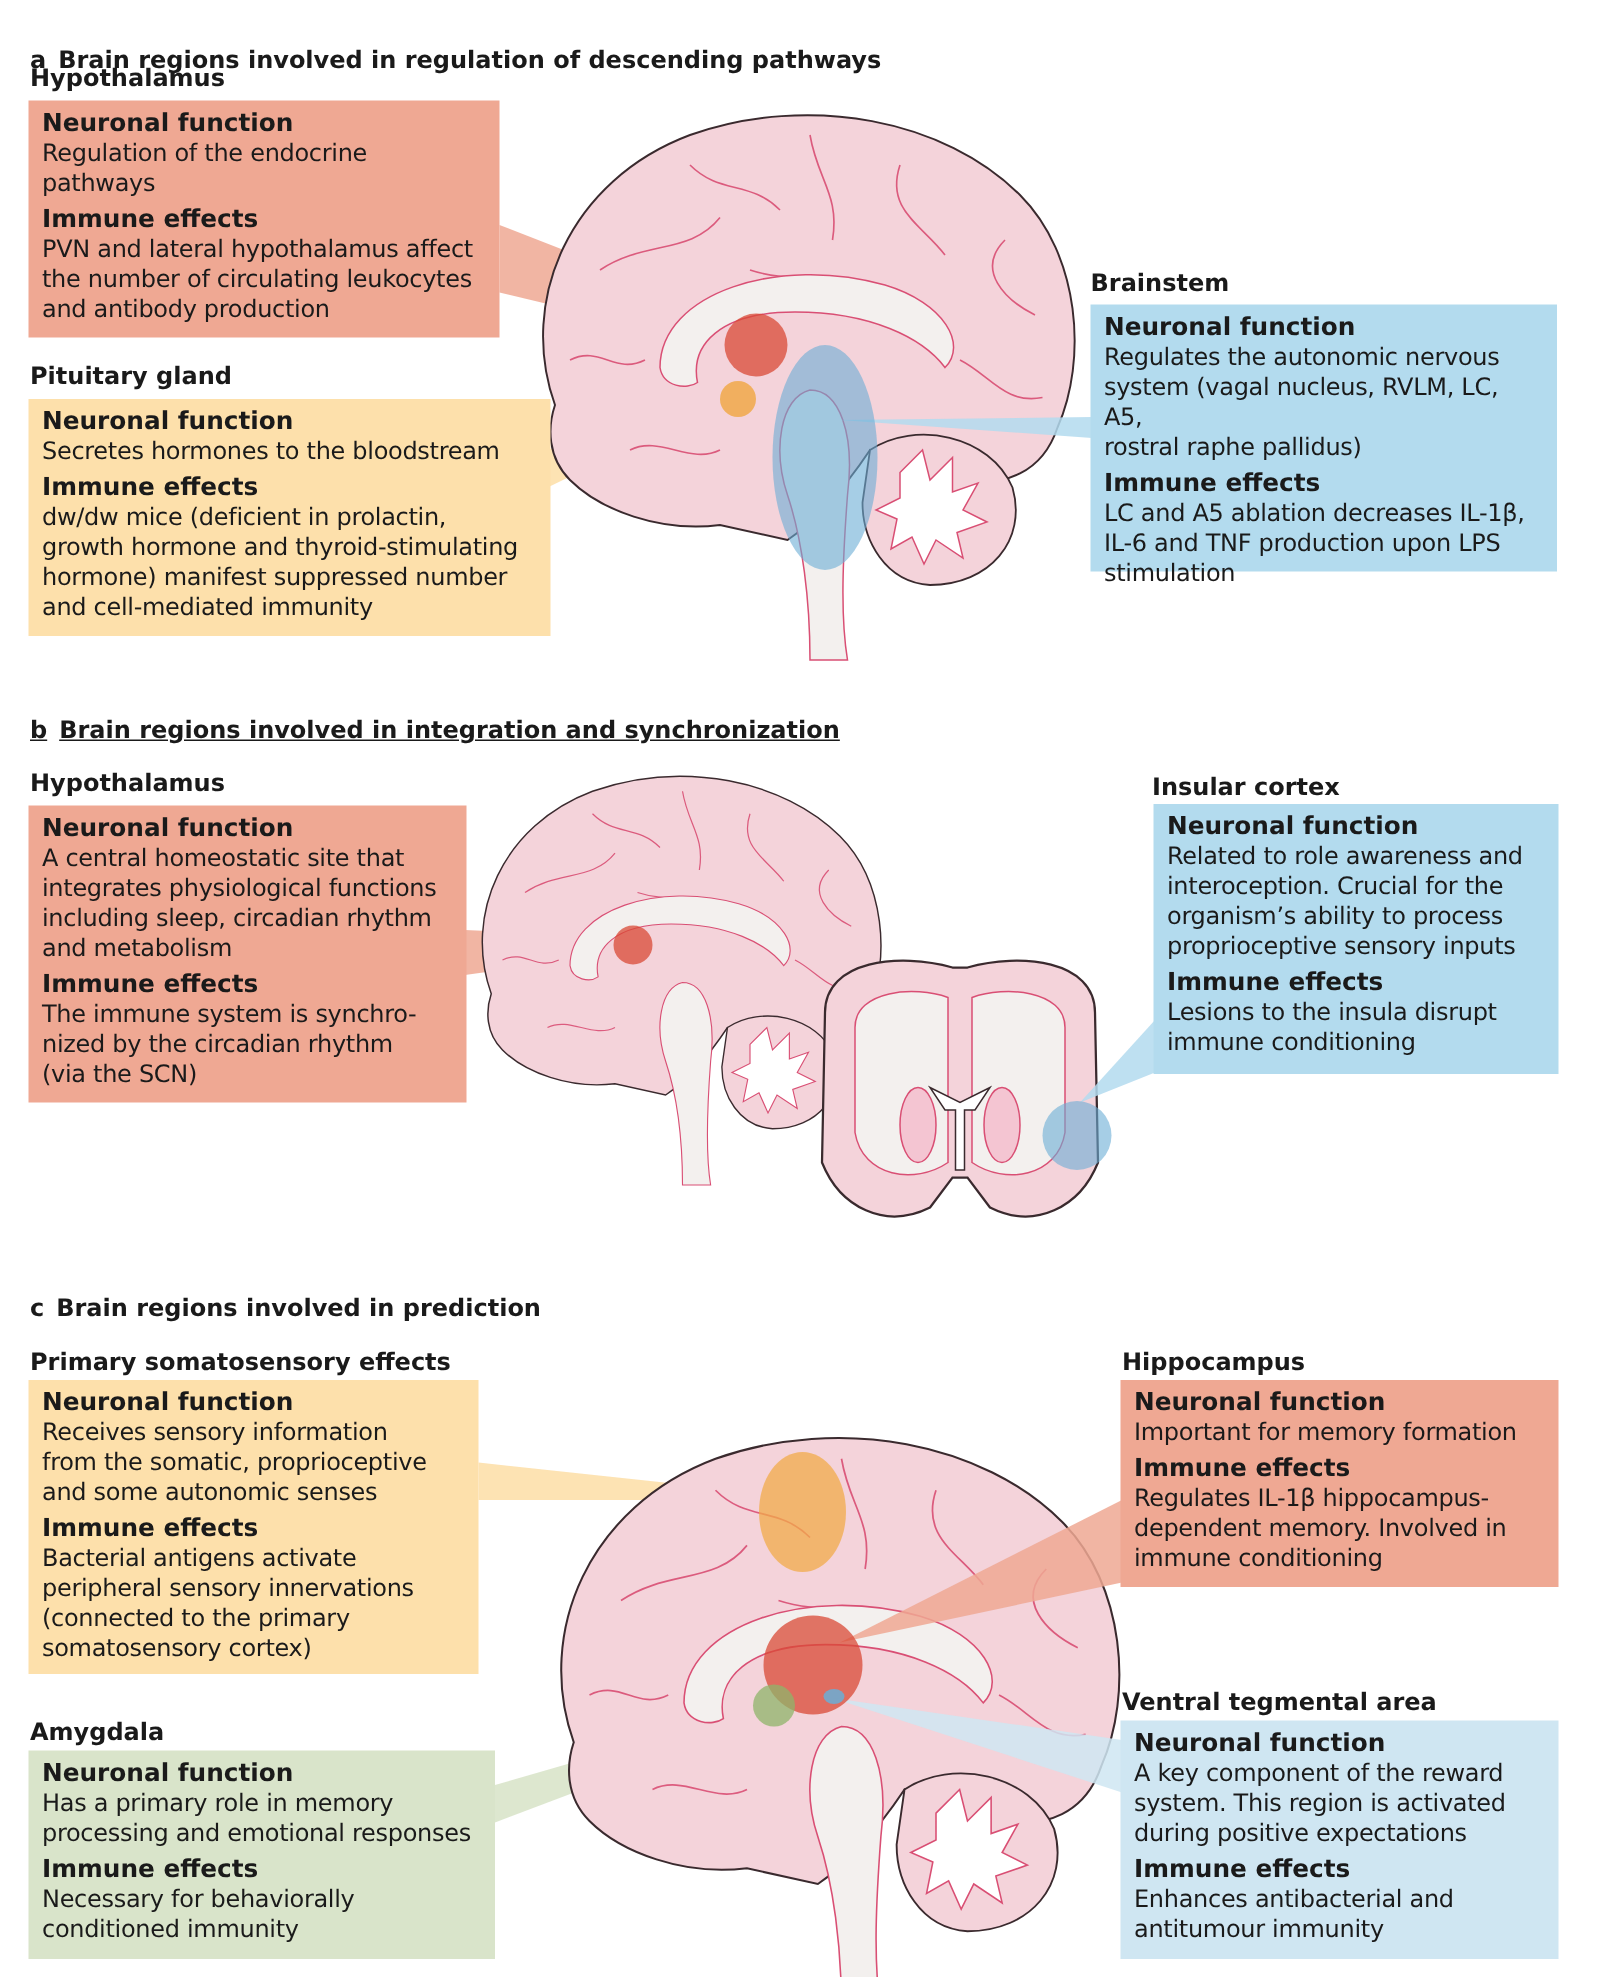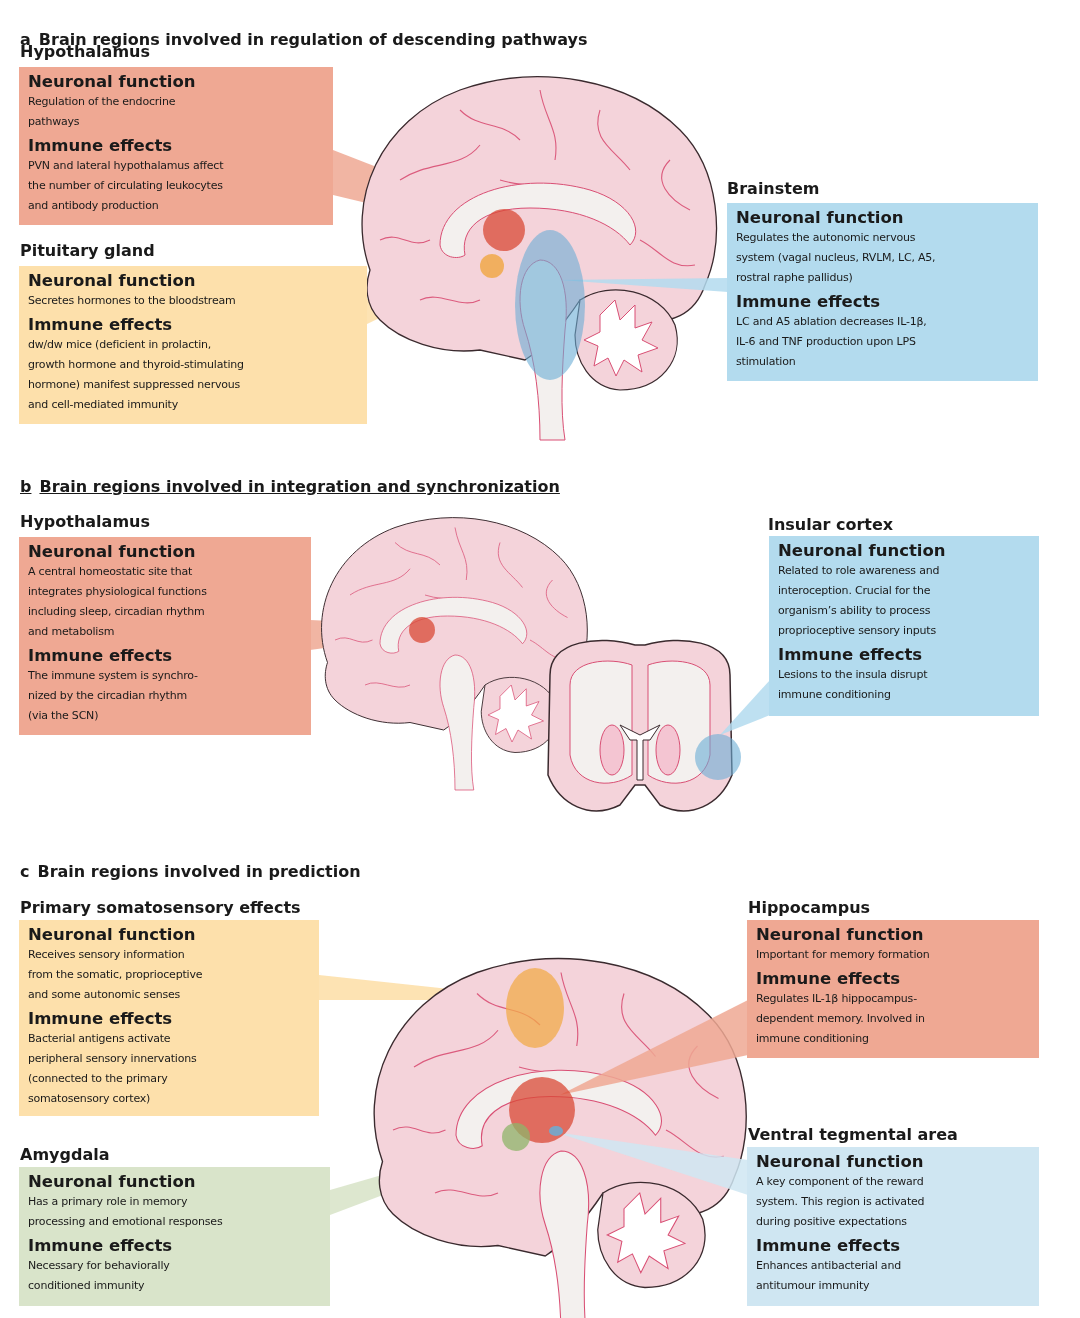--- a/index.html
+++ b/index.html
@@ -4,21 +4,21 @@
 <style>
   html, body { margin:0; padding:0; background:#ffffff; }
   body { width:1080px; height:1318px; position:relative; overflow:hidden;
          font-family:"DejaVu Sans", sans-serif; color:#1a1a1a; }
   .abs { position:absolute; }
   .panel-title { font-size:16px; font-weight:bold; white-space:nowrap; }
   .panel-title .letter { margin-right:8px; }
   .region-title { font-size:16px; font-weight:bold; white-space:nowrap; }
   .box { box-sizing:border-box; padding:5px 9px 6px 9px; }
   .box .h { font-size:16.5px; font-weight:bold; line-height:20px; }
-  .box .t { font-size:11px; line-height:20px; white-space:pre-line; letter-spacing:-0.2px; }
+  .box .t { font-size:16px; line-height:20px; white-space:pre-line; letter-spacing:-0.2px; }
   .box .h2 { margin-top:4px; }
   .salmon { background:#efa893; }
   .yellow { background:#fde0ab; }
   .blue   { background:#b3dbee; }
   .green  { background:#d9e4ca; }
   .paleblue { background:#cfe6f2; }
   svg.art { position:absolute; left:0; top:0; }
 </style>
 </head>
 <body>
@@ -107,21 +107,21 @@
 and antibody production</div>
 </div>
 
 <div class="abs region-title" style="left:20px;top:241px;">Pituitary gland</div>
 <div class="abs box yellow" style="left:19px;top:266px;width:348px;height:158px;">
   <div class="h">Neuronal function</div>
   <div class="t">Secretes hormones to the bloodstream</div>
   <div class="h h2">Immune effects</div>
   <div class="t">dw/dw mice (deficient in prolactin,
 growth hormone and thyroid-stimulating
-hormone) manifest suppressed nervous
+hormone) manifest suppressed number
 and cell-mediated immunity</div>
 </div>
 
 <div class="abs region-title" style="left:727px;top:179px;text-align:right;">Brainstem</div>
 <div class="abs box blue" style="left:727px;top:203px;width:311px;height:178px;">
   <div class="h">Neuronal function</div>
   <div class="t">Regulates the autonomic nervous
 system (vagal nucleus, RVLM, LC, A5,
 rostral raphe pallidus)</div>
   <div class="h h2">Immune effects</div>

